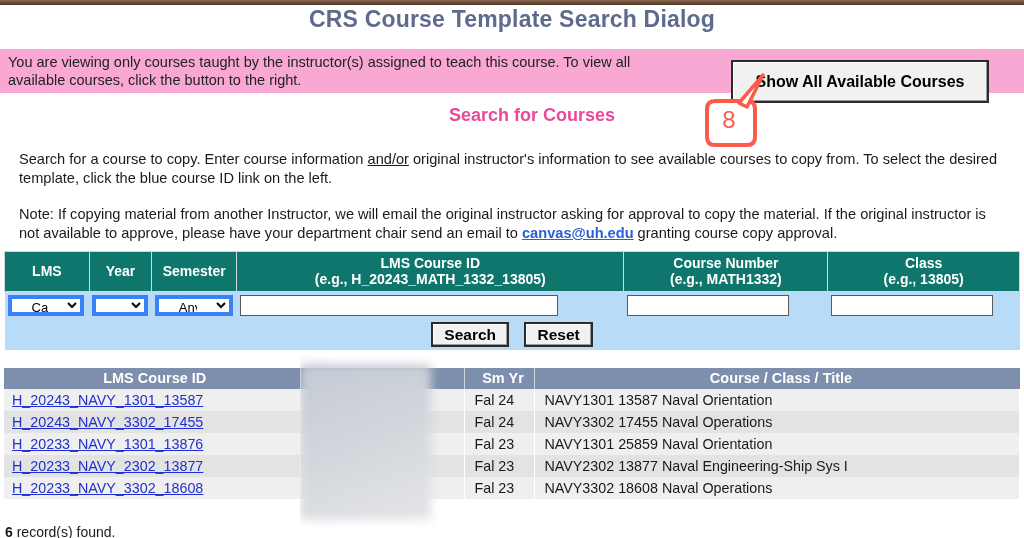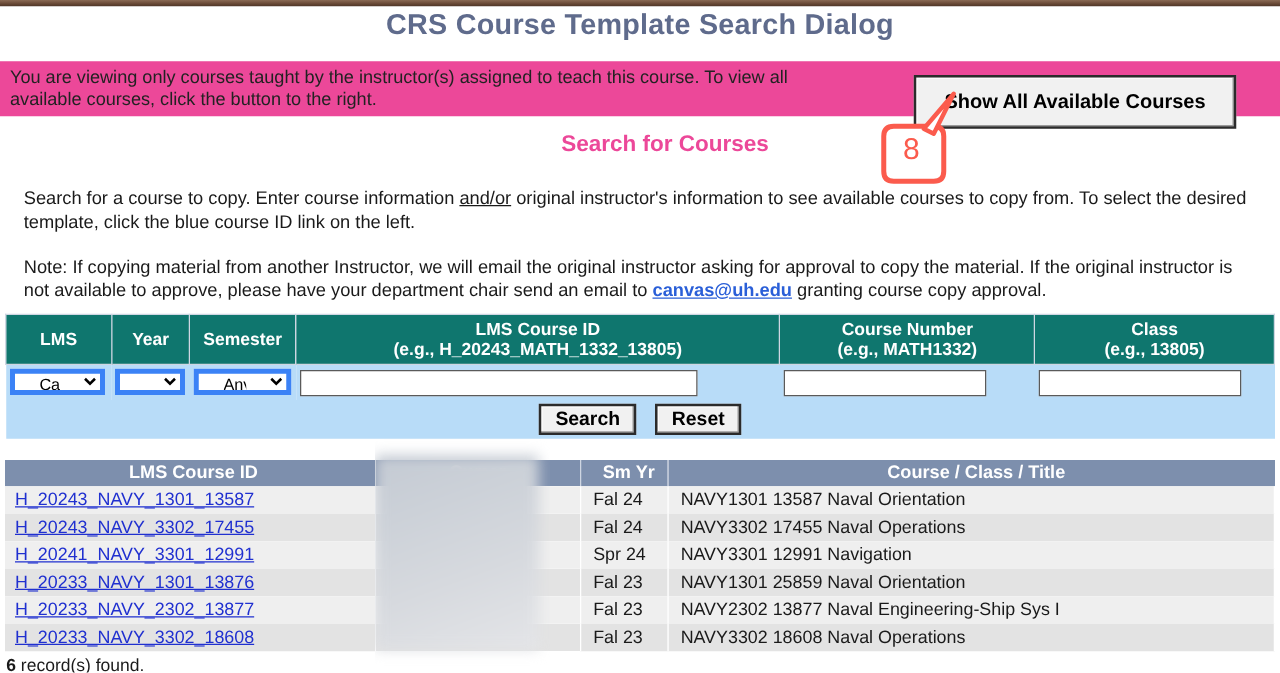--- a/index.html
+++ b/index.html
@@ -29,21 +29,21 @@
     text-align: center;
     font-size: 23px; font-weight: bold;
     color: #5f6b8c;
     letter-spacing: 0.2px;
   }
 
   
   .banner {
     position: absolute; left: 0; top: 49px;
     width: 1024px; height: 44px;
-    background: #ec4899;
+    background: #f9a8d4;
   }
   .banner-text {
     position: absolute; left: 8px; top: 5px;
     width: 660px;
     font-size: 14.5px; color: #222; line-height: 17.5px;
   }
   .show-all-btn {
     position: absolute; left: 731px; top: 60px;
     width: 258px; height: 43px;
     background: #f1f1f1;
@@ -314,26 +314,20 @@
         <td class="rc-smyr">Fal 24</td>
         <td class="rc-title">NAVY1301 13587 Naval Orientation</td>
       </tr>
       <tr>
         <td class="rc-id"><span class="course-link">H_20243_NAVY_3302_17455</span></td>
         <td class="rc-owner"></td>
         <td class="rc-smyr">Fal 24</td>
         <td class="rc-title">NAVY3302 17455 Naval Operations</td>
       </tr>
       <tr>
-        <td class="rc-id"><span class="course-link">H_20241_NAVY_3301_12991</span></td>
-        <td class="rc-owner"></td>
-        <td class="rc-smyr">Spr 24</td>
-        <td class="rc-title">NAVY3301 12991 Navigation</td>
-      </tr>
-      <tr>
         <td class="rc-id"><span class="course-link">H_20233_NAVY_1301_13876</span></td>
         <td class="rc-owner"></td>
         <td class="rc-smyr">Fal 23</td>
         <td class="rc-title">NAVY1301 25859 Naval Orientation</td>
       </tr>
       <tr>
         <td class="rc-id"><span class="course-link">H_20233_NAVY_2302_13877</span></td>
         <td class="rc-owner"></td>
         <td class="rc-smyr">Fal 23</td>
         <td class="rc-title">NAVY2302 13877 Naval Engineering-Ship Sys I</td>

